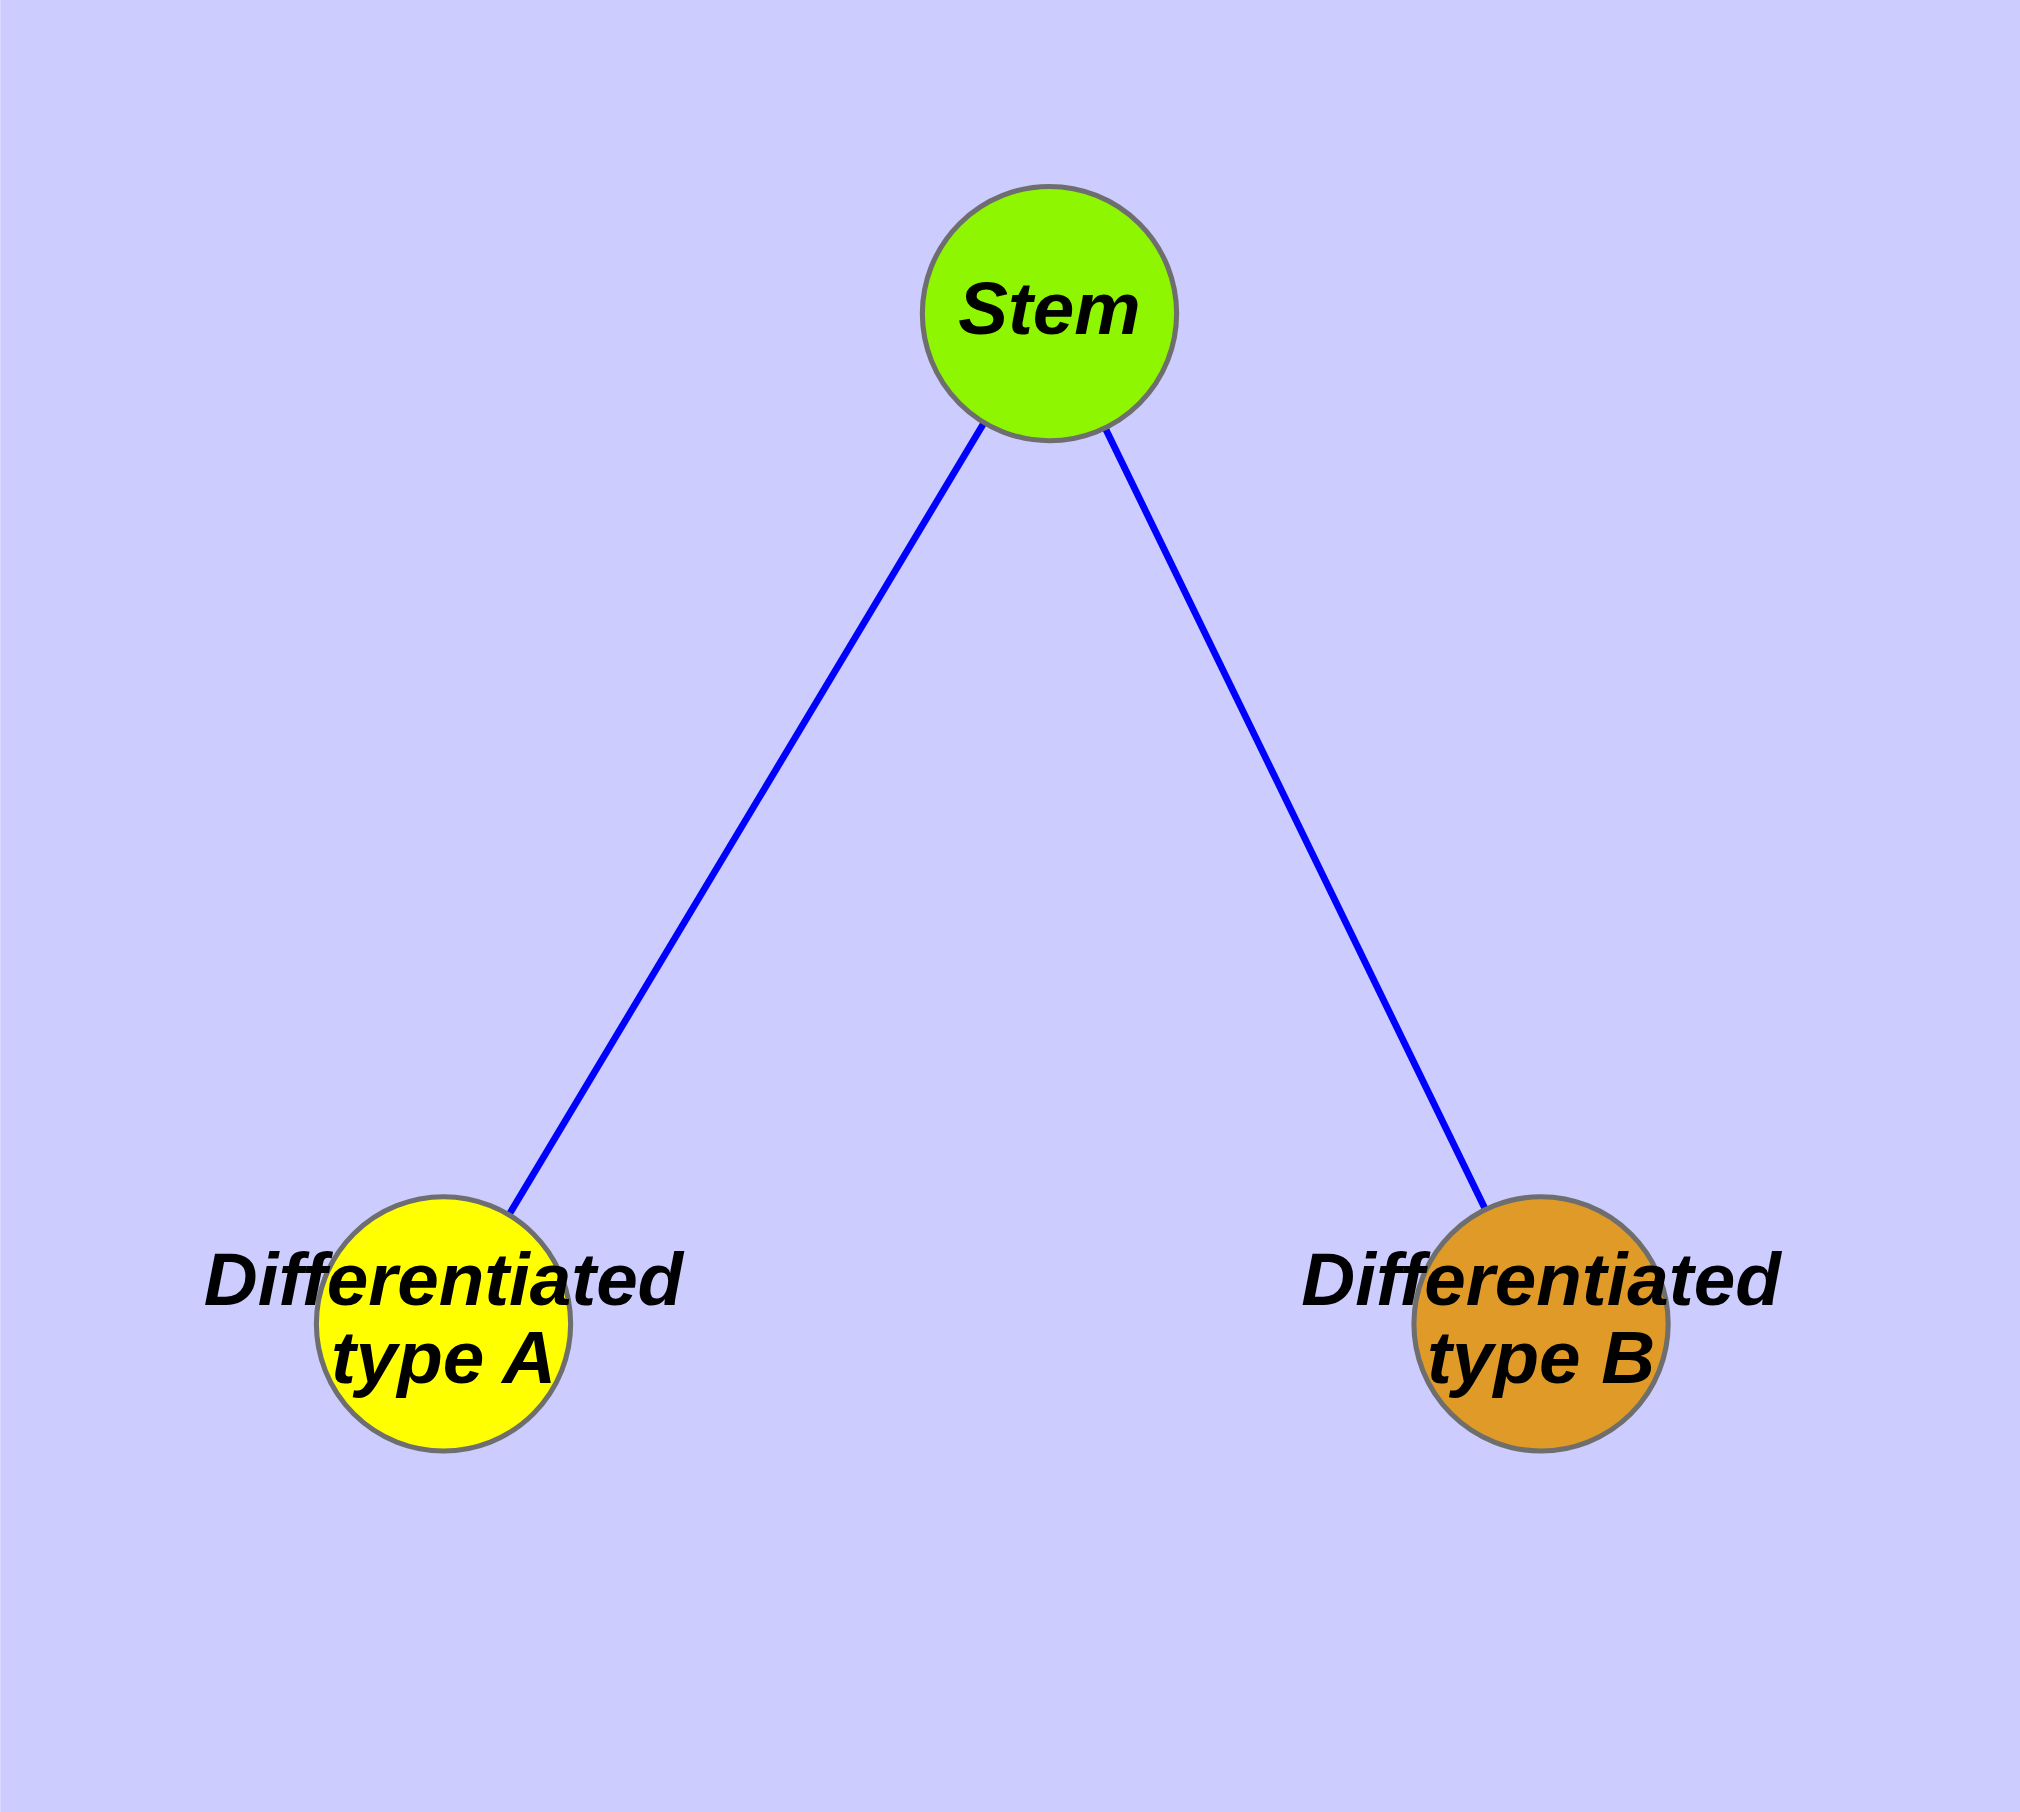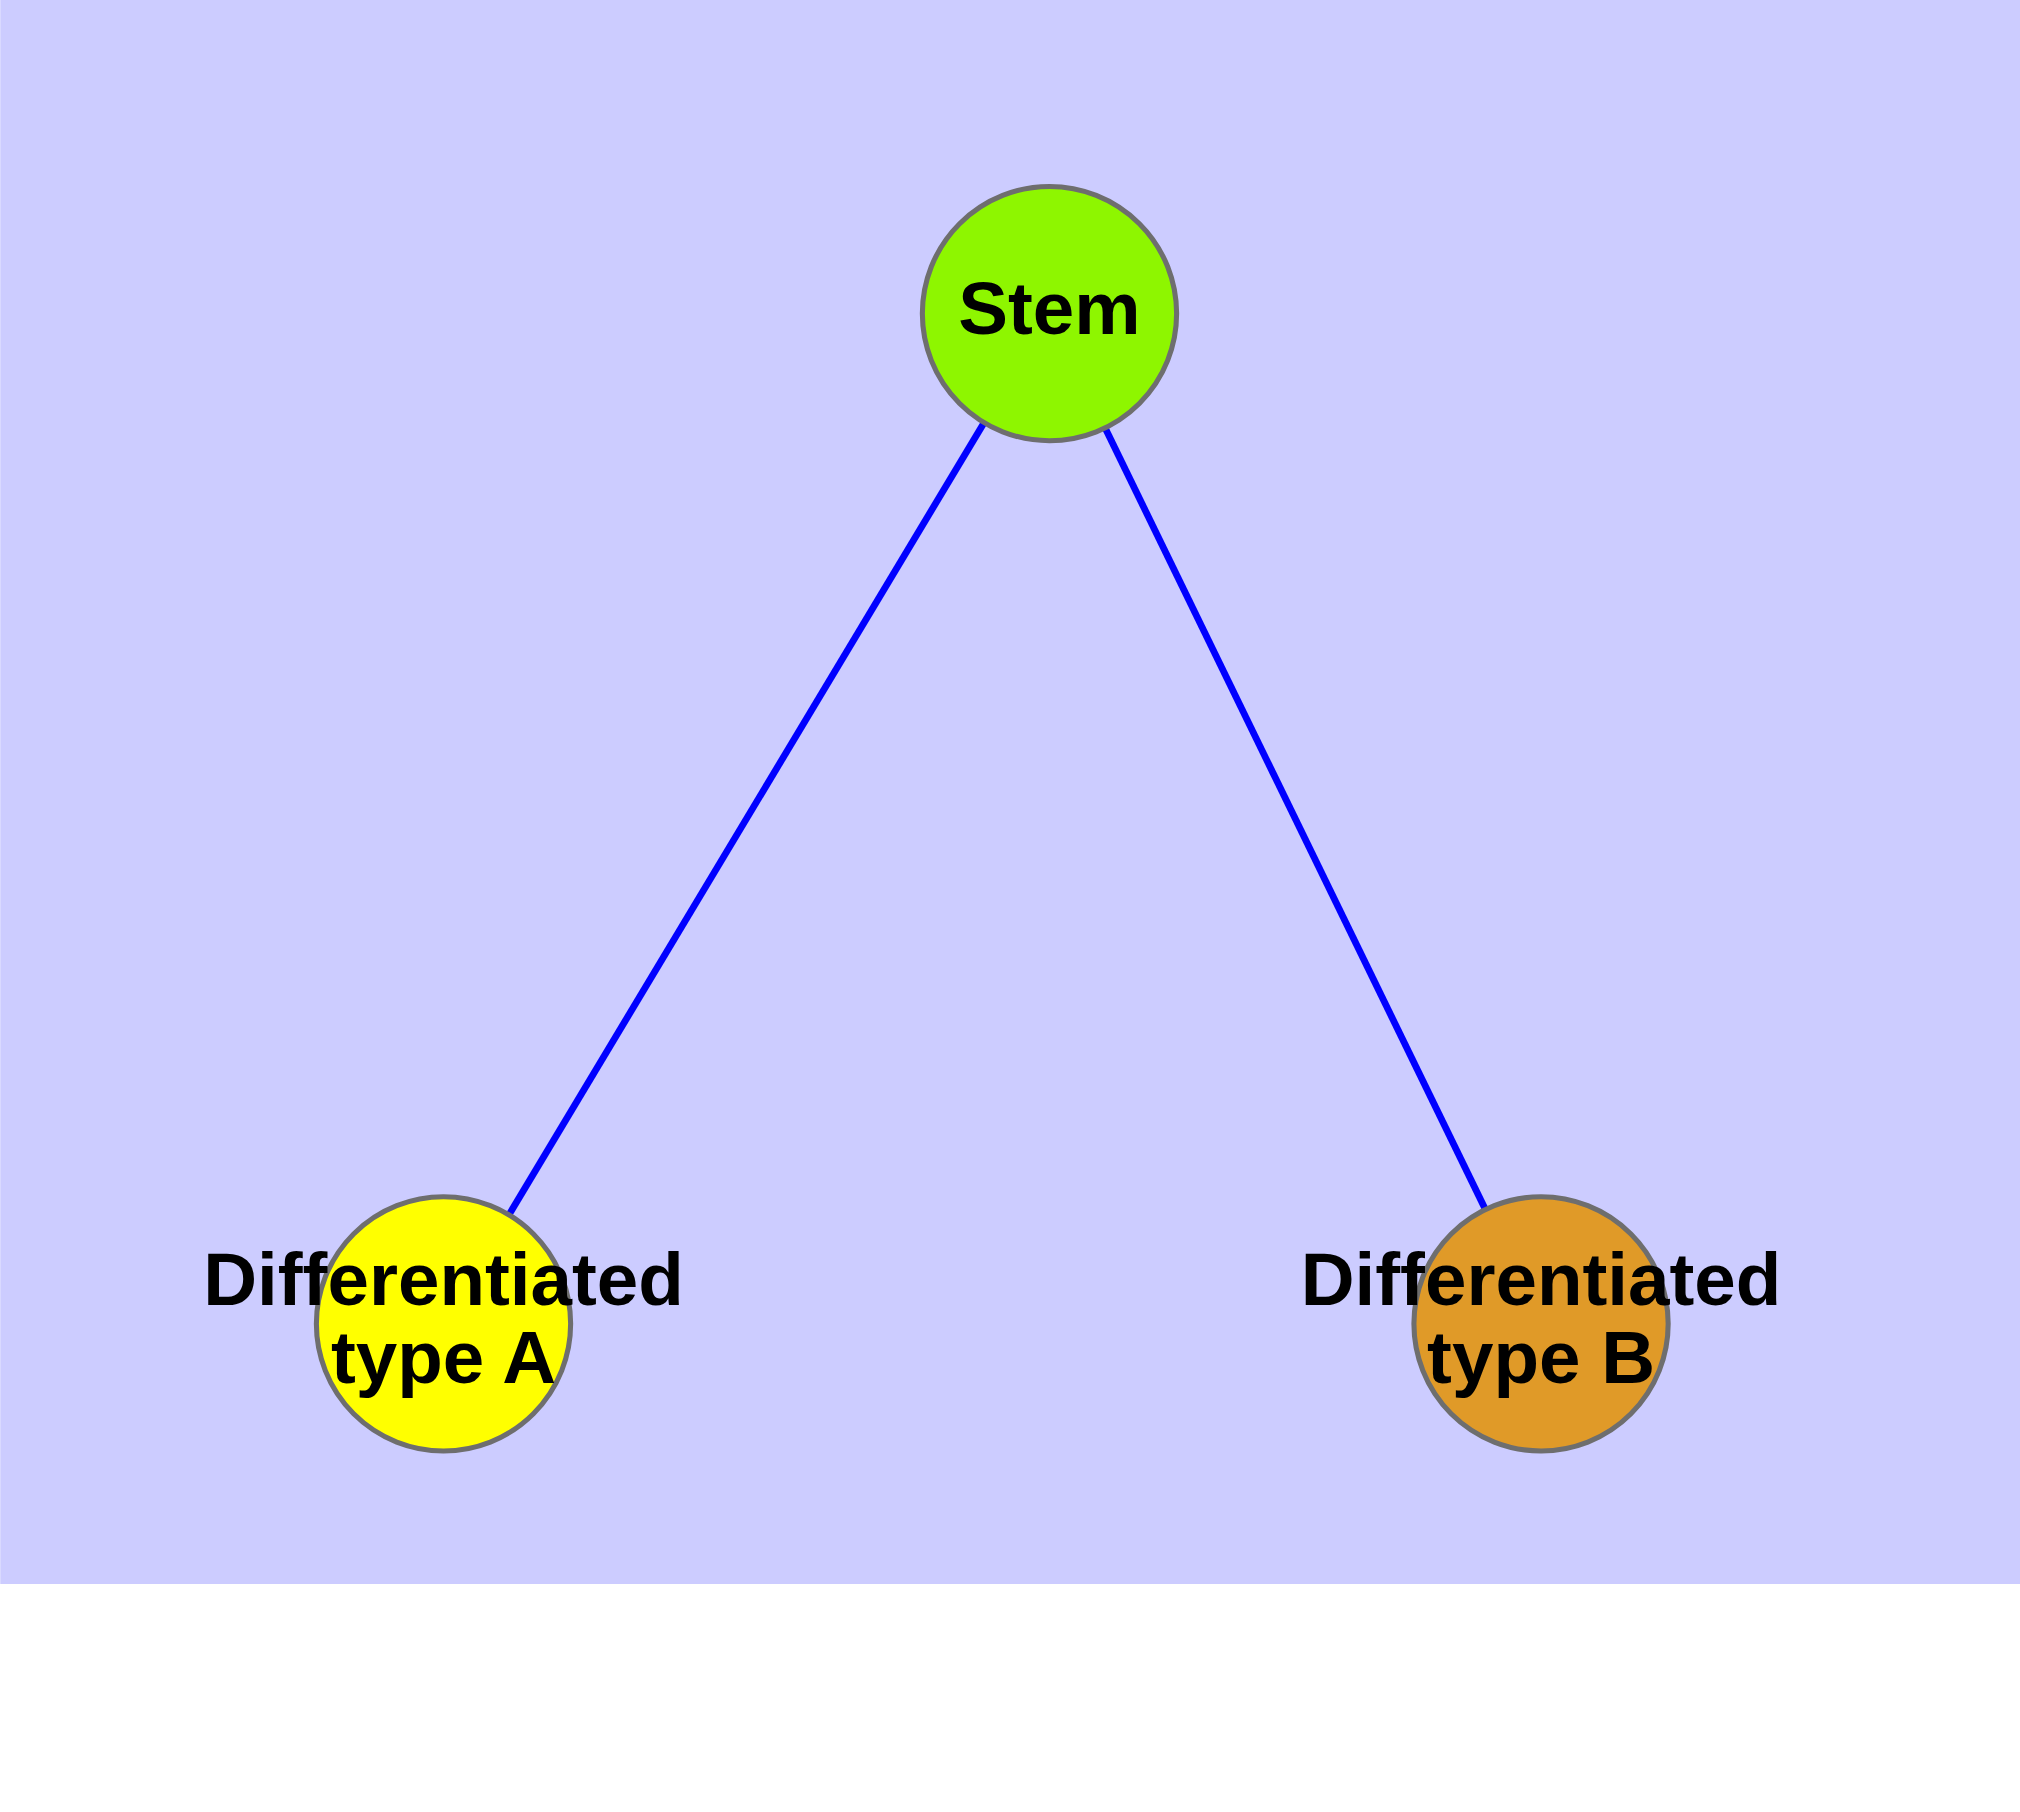--- a/index.html
+++ b/index.html
@@ -21,21 +21,21 @@
   }
   .node-label {
     font-family: "Liberation Sans", "DejaVu Sans", sans-serif;
     font-weight: bold;
     fill: #000000;
   }
 </style>
 </head>
 <body>
 
-<div id="canvas-wrap" style="width: 2021px; height: 1584px;">
+<div id="canvas-wrap" style="width: 2021px; height: 1812px; font-style: italic;">
   <svg id="graph-svg" viewBox="0 0 2384 2138" xmlns="http://www.w3.org/2000/svg">
 
     <rect id="bg-rect" x="0" y="0" width="2384" height="2138" fill="#ccccff"></rect>
 
     <g id="edge-layer">
         <line x1="1238" y1="370" x2="523" y2="1562" stroke="#0000ff" stroke-width="8" stroke-linecap="butt"></line>
         <line x1="1238" y1="370" x2="1818" y2="1562" stroke="#0000ff" stroke-width="8" stroke-linecap="butt"></line>
       </g>
     <g id="node-layer">
         <circle cx="1238" cy="370" r="150" fill="#8ef600" stroke="#6e6e6e" stroke-width="6"></circle>

